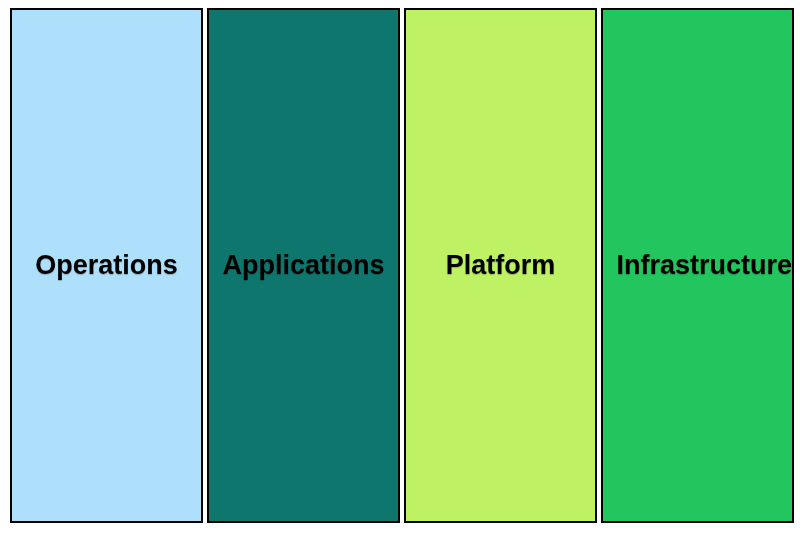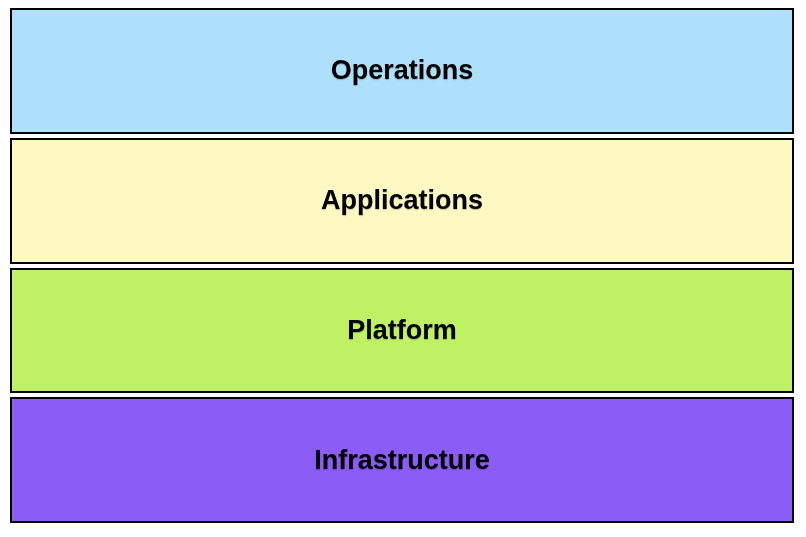--- a/index.html
+++ b/index.html
@@ -11,21 +11,21 @@
     overflow: hidden;
     font-family: "Liberation Sans", sans-serif;
   }
   .stack {
     position: absolute;
     left: 10px;
     top: 8px;
     width: 784px;
     height: 515px;
     display: flex;
-    flex-direction: column;
+    flex-direction: row;
     gap: 4px;
     box-sizing: border-box;
   }
   .layer {
     flex: 1;
     border: 2px solid #000000;
     box-sizing: border-box;
     display: flex;
     align-items: center;
     justify-content: center;
@@ -41,25 +41,25 @@
 </style>
 </head>
 <body>
 
 <div class="stack">
 
   <div class="layer" style="background-color: rgb(174, 224, 251);">
     <span class="layer-label">Operations</span>
   </div>
 
-  <div class="layer" style="background-color: #fef9c3;">
+  <div class="layer" style="background-color: #0f766e;">
     <span class="layer-label">Applications</span>
   </div>
 
   <div class="layer" style="background-color: #bef264;">
     <span class="layer-label">Platform</span>
   </div>
 
-  <div class="layer" style="background-color: #8b5cf6;">
+  <div class="layer" style="background-color: #22c55e; justify-content: flex-end;">
     <span class="layer-label">Infrastructure</span>
   </div>
 
 </div>
 
 </body></html>

